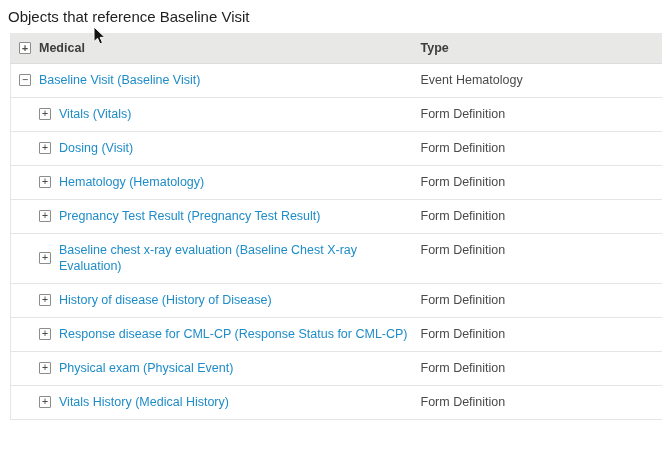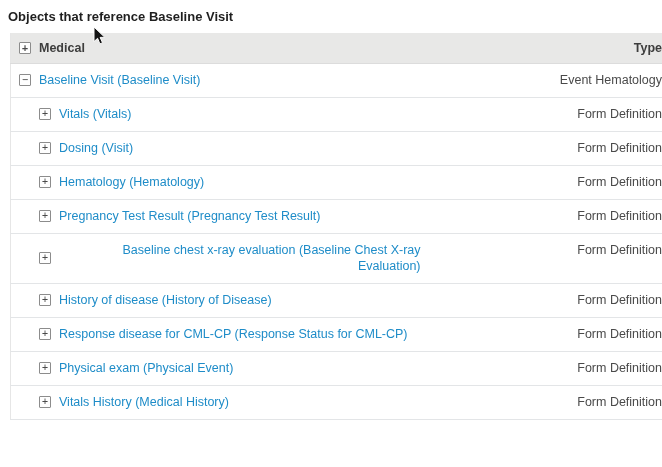--- a/index.html
+++ b/index.html
@@ -13,22 +13,22 @@
   html, body {
     margin: 0; padding: 0;
     width: 662px; height: 467px;
     background: #fff;
     overflow: hidden;
     font-family: "Liberation Sans", sans-serif;
     position: relative;
   }
   .page-title {
     margin: 10px 0 9px 8px;
-    font-size: 13px;
-    font-weight: bold;
+    font-size: 15px;
+    font-weight: normal;
     color: #1f1f1f;
     line-height: 14px;
   }
   table.ref-table {
     border-collapse: collapse;
     margin-left: 10px;
     width: 652px;
     table-layout: fixed;
     border-left: 1px solid #e6e6e6;
   }
@@ -69,23 +69,22 @@
     line-height: 1;
     margin-right: 8px;
     cursor: pointer;
     font-family: "DejaVu Sans Mono", monospace;
   }
   .obj-link {
     color: var(--link);
     text-decoration: none;
     line-height: 16px;
     cursor: pointer;
-    text-align: right;
-  }
-  td.col-type, th.col-type { padding-left: 0; text-align: right; }
+  }
+  td.col-type, th.col-type { padding-left: 0; }
   td.col-type {
     color: var(--type-text);
     line-height: 16px;
   }
   #cursor {
     position: absolute;
     left: 93px; top: 26px;
     pointer-events: none;
     z-index: 10;
   }

